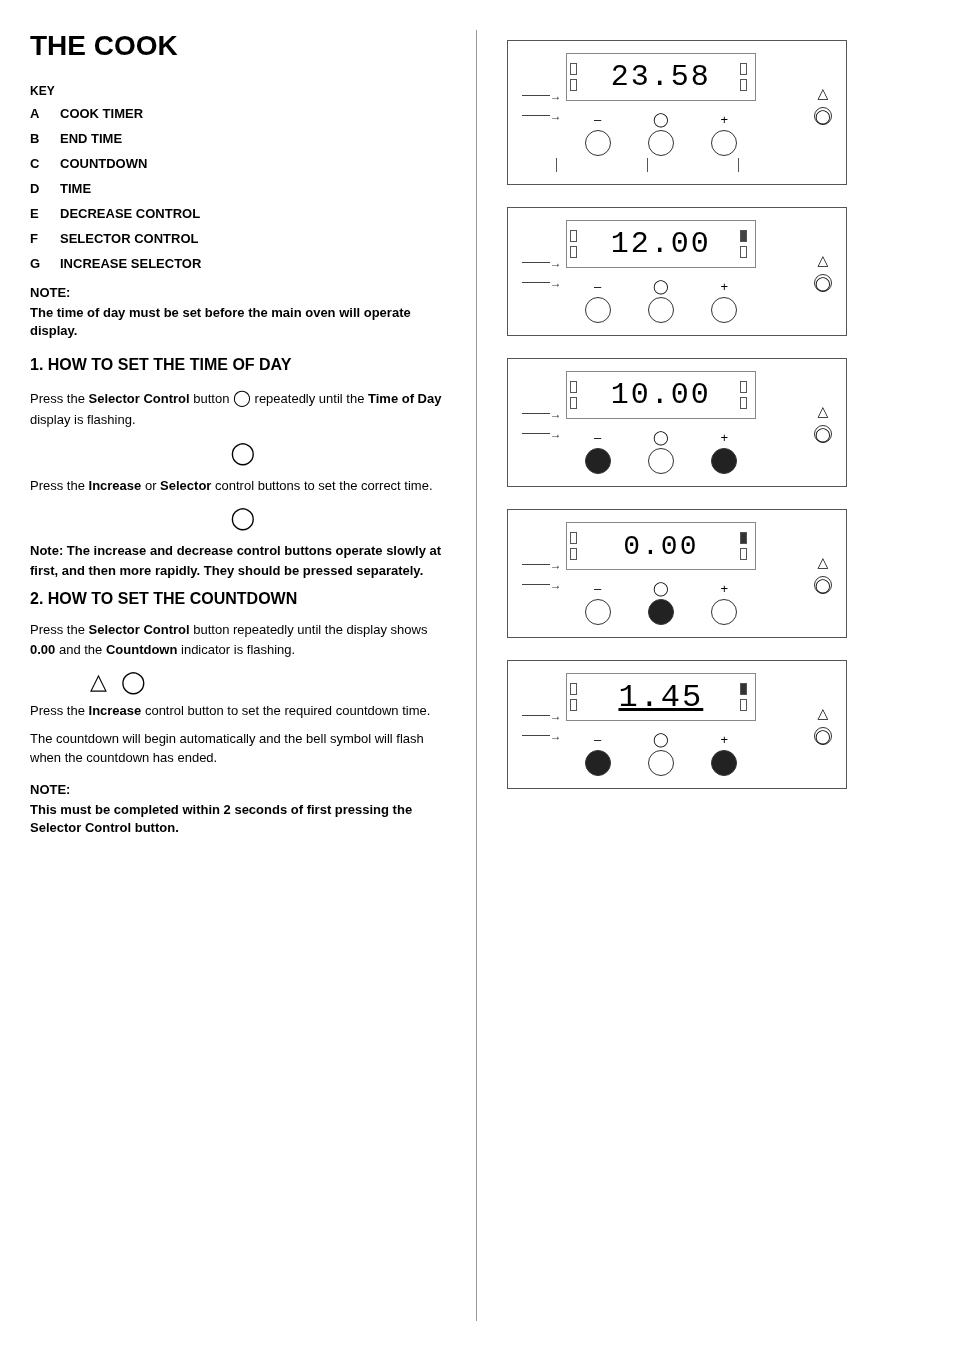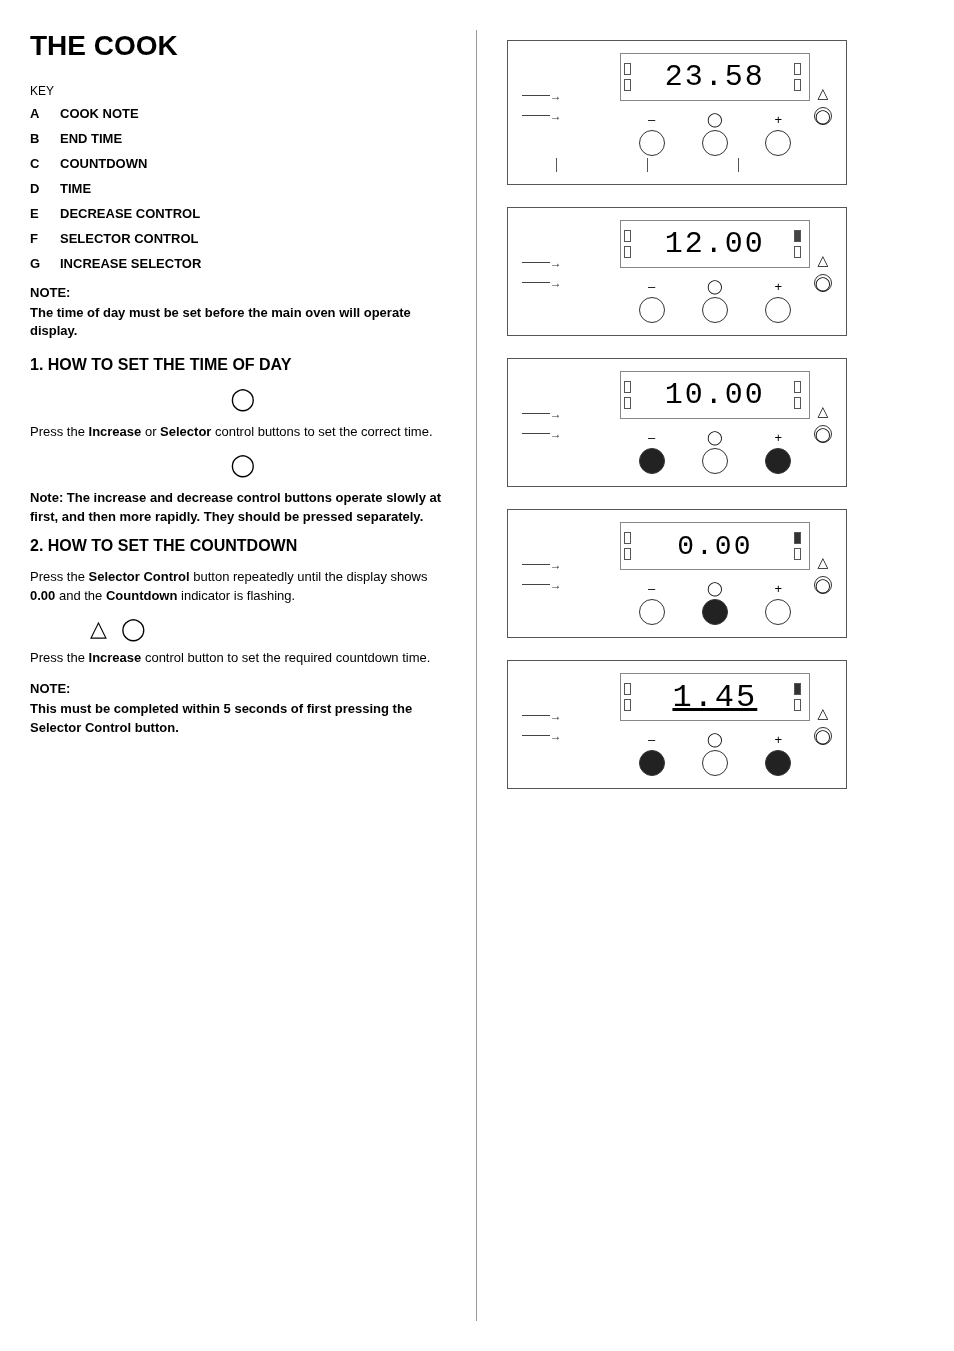--- a/index.html
+++ b/index.html
@@ -32,21 +32,21 @@
 
     h1 {
       font-size: 28px;
       font-weight: 900;
       margin-bottom: 22px;
       letter-spacing: 0px;
     }
 
     .key-label {
       font-size: 12px;
-      font-weight: 400;
+      font-weight: 700;
       margin-bottom: 8px;
     }
     .key-item {
       display: flex;
       gap: 12px;
       margin-bottom: 10px;
       align-items: flex-start;
       font-size: 13px;
     }
     .key-letter {
@@ -103,21 +103,21 @@
     }
     .diagram-inner {
       display: flex;
       align-items: stretch;
       gap: 0;
     }
     .display-area {
       flex: 1;
       display: flex;
       flex-direction: column;
-      align-items: flex-end;
+      align-items: flex-start;
     }
     .display-screen {
       border: 1.5px solid #888;
       display: flex;
       align-items: center;
       justify-content: center;
       width: 190px;
       height: 48px;
       margin-bottom: 10px;
       position: relative;
@@ -218,21 +218,21 @@
 <div class="page">
 
   <div class="left-col">
     <h1>THE COOK</h1>
 
     <div class="key-label">KEY</div>
 
     <div>
       <div class="key-item">
         <span class="key-letter">A</span>
-        <span class="key-desc">COOK NOTE</span>
+        <span class="key-desc">COOK TIMER</span>
       </div>
       <div class="key-item">
         <span class="key-letter">B</span>
         <span class="key-desc">END TIME</span>
       </div>
       <div class="key-item">
         <span class="key-letter">C</span>
         <span class="key-desc">COUNTDOWN</span>
       </div>
       <div class="key-item">
@@ -254,20 +254,24 @@
     </div>
 
     <div class="note-section">
       <div class="note-label">NOTE:</div>
       <div class="note-text">The time of day must be set before the main oven will operate display.</div>
     </div>
 
     <h2>1.  HOW TO SET THE TIME OF DAY</h2>
 
     <div class="section-block">
+      <div class="step-text">
+        Press the <b>Selector Control</b> button <span style="font-size:16px;">◯</span> repeatedly until the
+        <b>Time of Day</b> display is flashing.
+      </div>
       <div style="text-align:center; margin: 10px 0; font-size: 22px;">◯</div>
       <div class="step-text">
         Press the <b>Increase</b> or <b>Selector</b> control buttons to set the correct time.
       </div>
       <div style="text-align:center; margin: 10px 0; font-size: 22px;">◯</div>
       <div class="step-text">
         <b>Note: The increase and decrease control buttons operate slowly at first, and then more rapidly. They should be pressed separately.</b>
       </div>
     </div>
 
@@ -278,25 +282,28 @@
         Press the <b>Selector Control</b> button repeatedly until the display shows <b>0.00</b> and the
         <b>Countdown</b> indicator is flashing.
       </div>
       <div style="display:flex; align-items:center; gap: 14px; margin: 10px 0 6px 60px;">
         <span style="font-size: 22px;">△</span>
         <span style="font-size: 22px;">◯</span>
       </div>
       <div class="step-text">
         Press the <b>Increase</b> control button to set the required countdown time.
       </div>
+      <div class="step-text">
+        The countdown will begin automatically and the bell symbol will flash when the countdown has ended.
+      </div>
     </div>
 
     <div class="note-section">
       <div class="note-label">NOTE:</div>
-      <div class="note-text">This must be completed within 5 seconds of first pressing the Selector Control button.</div>
+      <div class="note-text">This must be completed within 2 seconds of first pressing the Selector Control button.</div>
     </div>
 
   </div>
 
   <div class="right-col">
 
     <div class="diagram-wrapper">
       <div class="timer-diagram">
         <div class="diagram-inner">
           <div style="display:flex; flex-direction:column; justify-content:center; margin-right:4px; gap:6px; padding-top:2px;">

